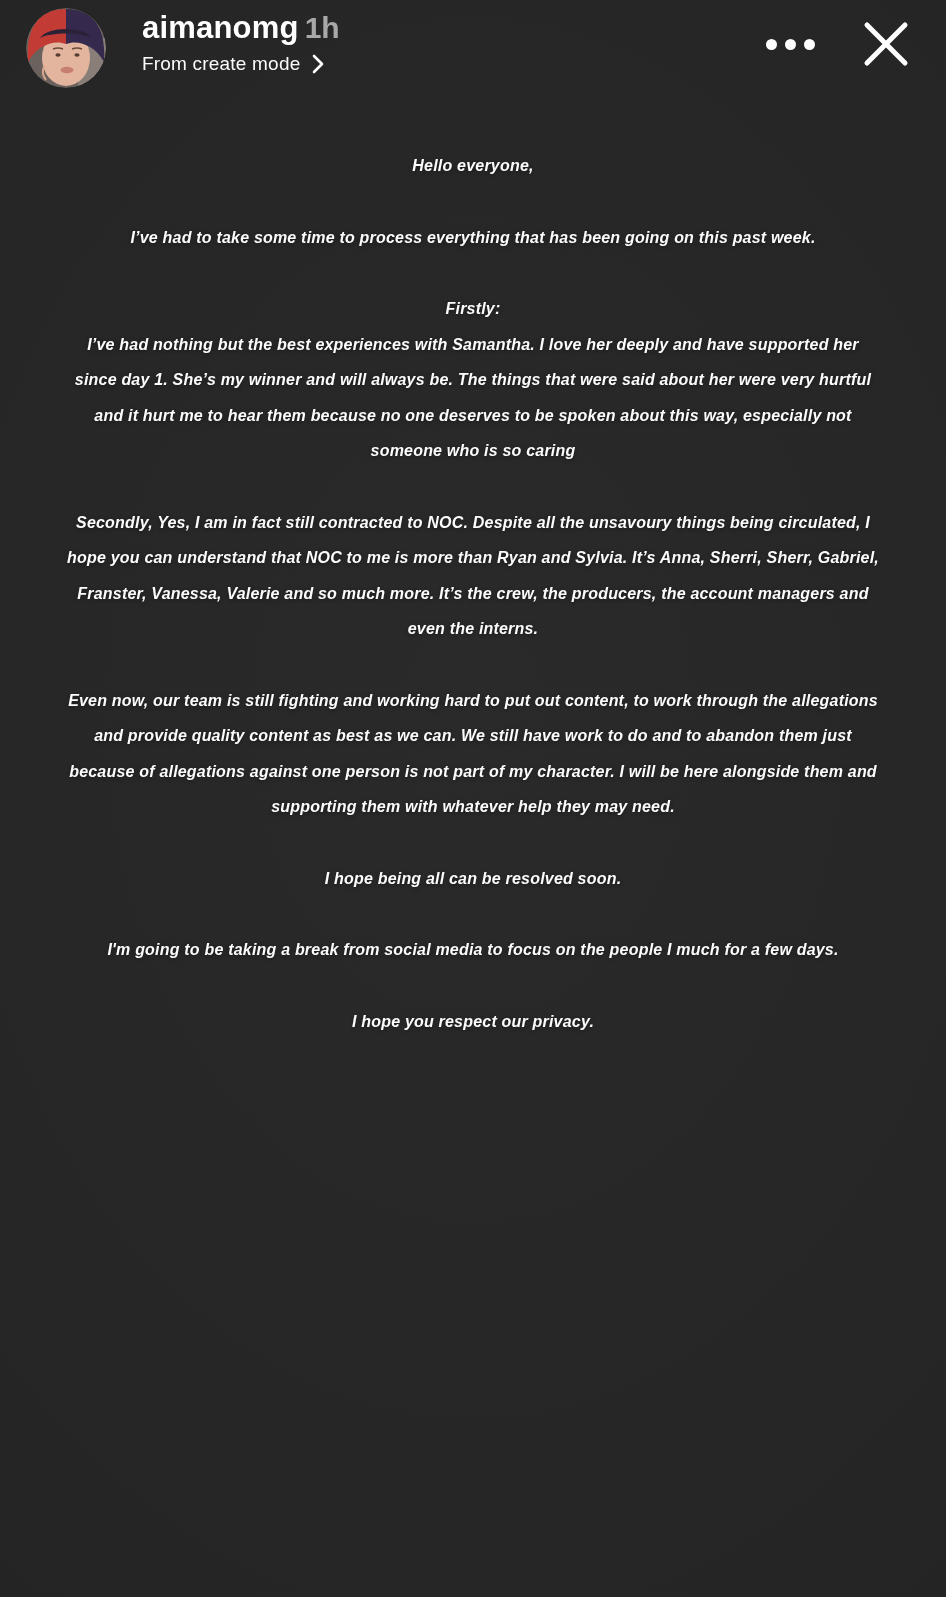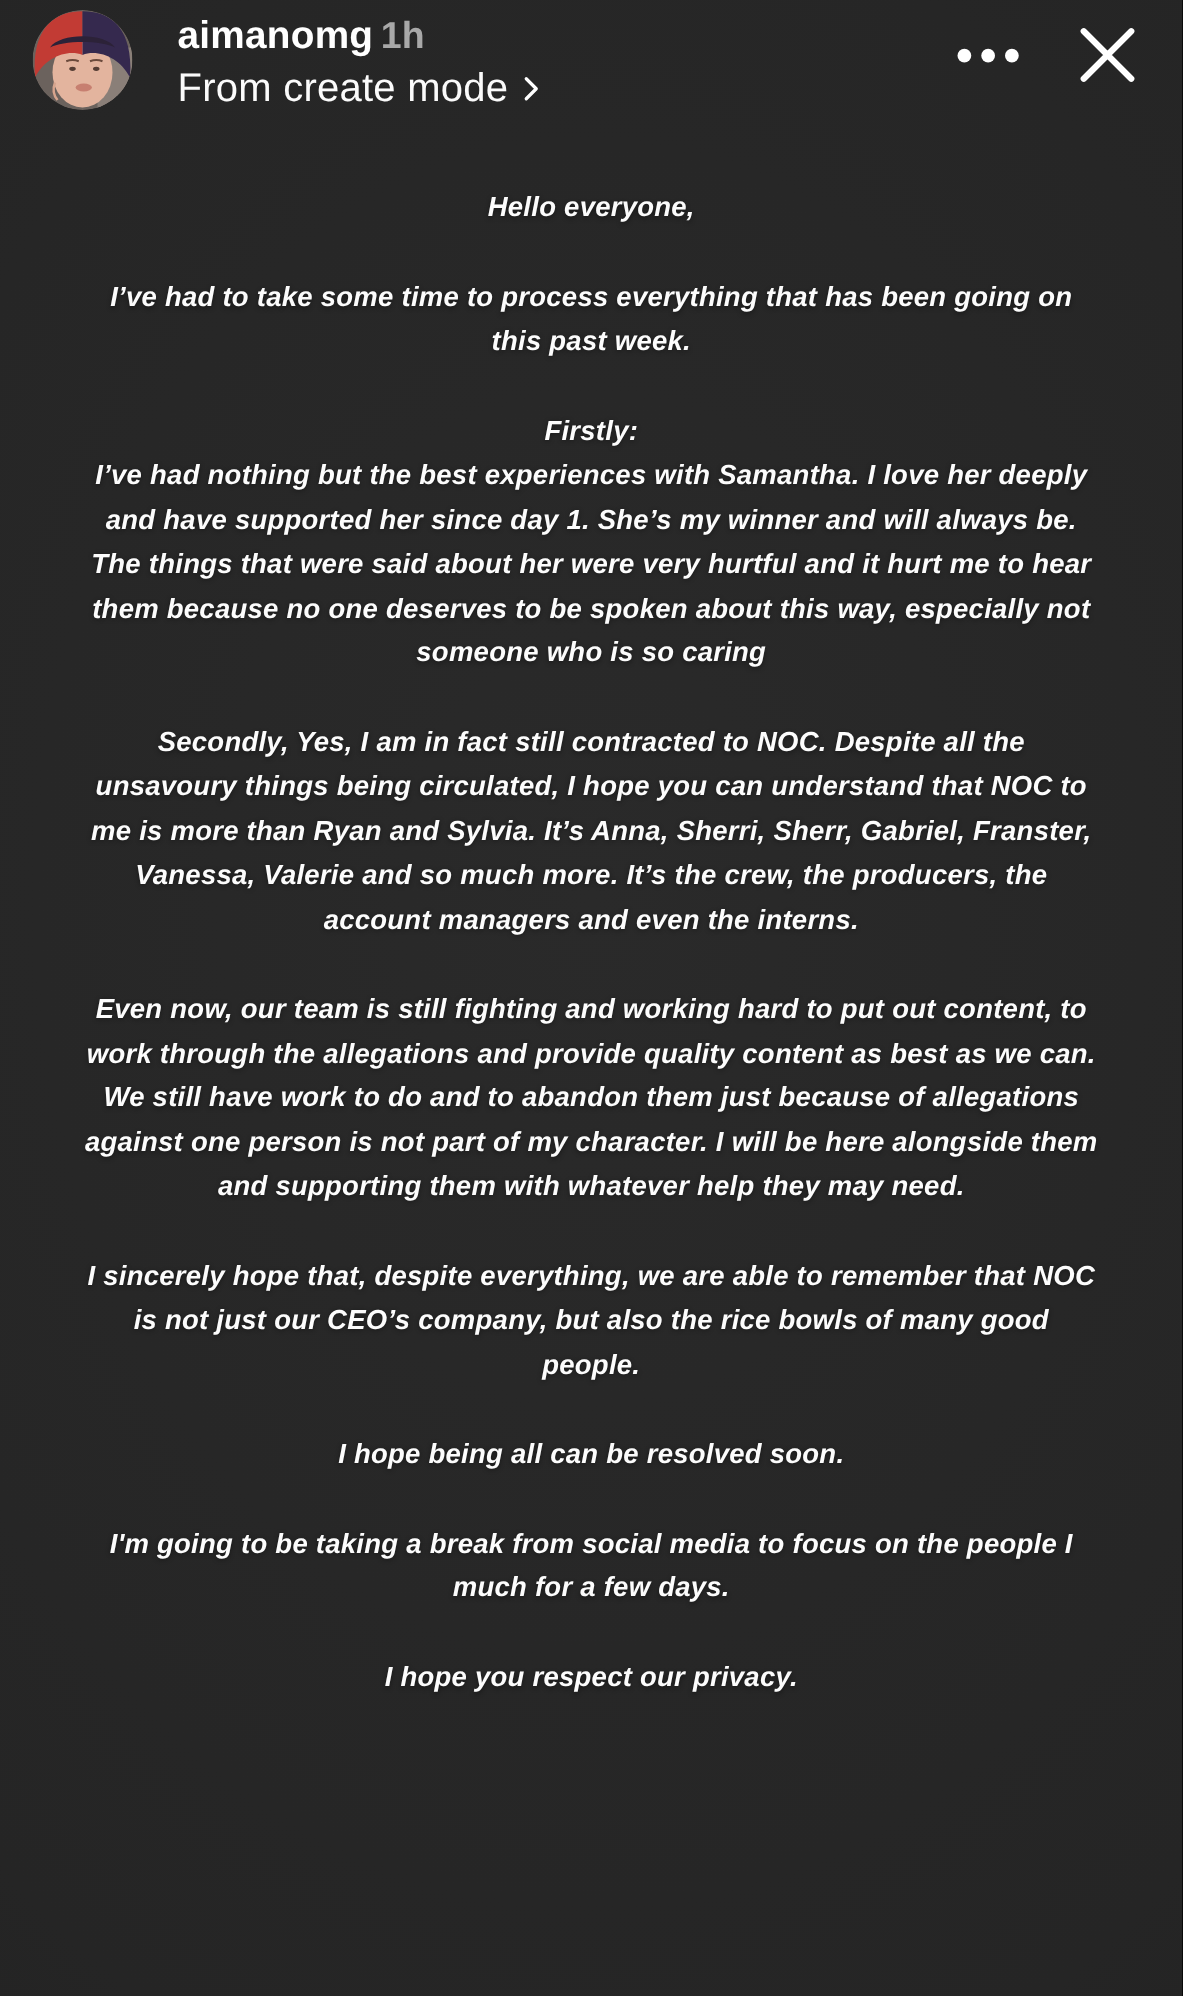--- a/index.html
+++ b/index.html
@@ -49,21 +49,21 @@
     margin-left: 6px;
   }
   .row2 {
     display: flex;
     align-items: center;
     margin-top: 4px;
     cursor: pointer;
   }
   .source-label {
     color: #fbfbfb;
-    font-size: 32px;
+    font-size: 19px;
     font-weight: 400;
     letter-spacing: 0.2px;
   }
   .chevron { margin-left: 10px; display: inline-flex; }
 
   .more-btn {
     position: absolute;
     left: 752px; top: 24px;
     width: 76px; height: 40px;
     display: flex;
@@ -92,21 +92,21 @@
     top: 148px;
     left: 0; right: 0;
     margin: 0 auto;
     width: 812px;
     text-align: center;
   }
   .para {
     margin: 0 0 36px 0;
     white-space: pre-line;
     color: #fcfcfc;
-    font-size: 22px;
+    font-size: 16px;
     line-height: 35.5px;
     font-weight: 700;
     font-style: italic;
     letter-spacing: 0.2px;
     text-shadow: 0 1px 4px rgba(0,0,0,0.40);
   }
 </style>
 </head>
 <body>
 
@@ -167,19 +167,18 @@
 
   </div>
 
   <div class="story-text">
       <p class="para">Hello everyone,</p>
       <p class="para">I’ve had to take some time to process everything that has been going on this past week.</p>
       <p class="para">Firstly:
 I’ve had nothing but the best experiences with Samantha. I love her deeply and have supported her since day 1. She’s my winner and will always be. The things that were said about her were very hurtful and it hurt me to hear them because no one deserves to be spoken about this way, especially not someone who is so caring</p>
       <p class="para">Secondly, Yes, I am in fact still contracted to NOC. Despite all the unsavoury things being circulated, I hope you can understand that NOC to me is more than Ryan and Sylvia. It’s Anna, Sherri, Sherr, Gabriel, Franster, Vanessa, Valerie and so much more. It’s the crew, the producers, the account managers and even the interns.</p>
       <p class="para">Even now, our team is still fighting and working hard to put out content, to work through the allegations and provide quality content as best as we can. We still have work to do and to abandon them just because of allegations against one person is not part of my character. I will be here alongside them and supporting them with whatever help they may need.</p>
-      <p class="para">I sincerely hope that, despite everything, we are able to remember that NOC is not just our CEO’s company, but also the rice bowls of many good people.</p>
       <p class="para">I hope being all can be resolved soon.</p>
       <p class="para">I'm going to be taking a break from social media to focus on the people I much for a few days.</p>
       <p class="para">I hope you respect our privacy.</p>
     </div>
 
 </div>
 
 </body></html>

